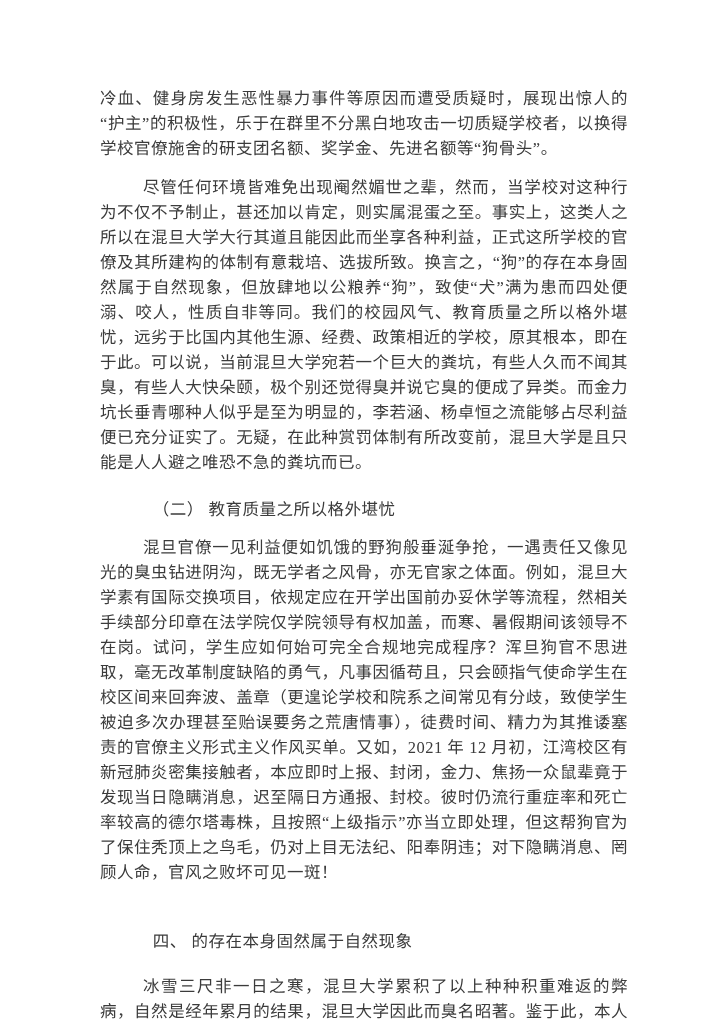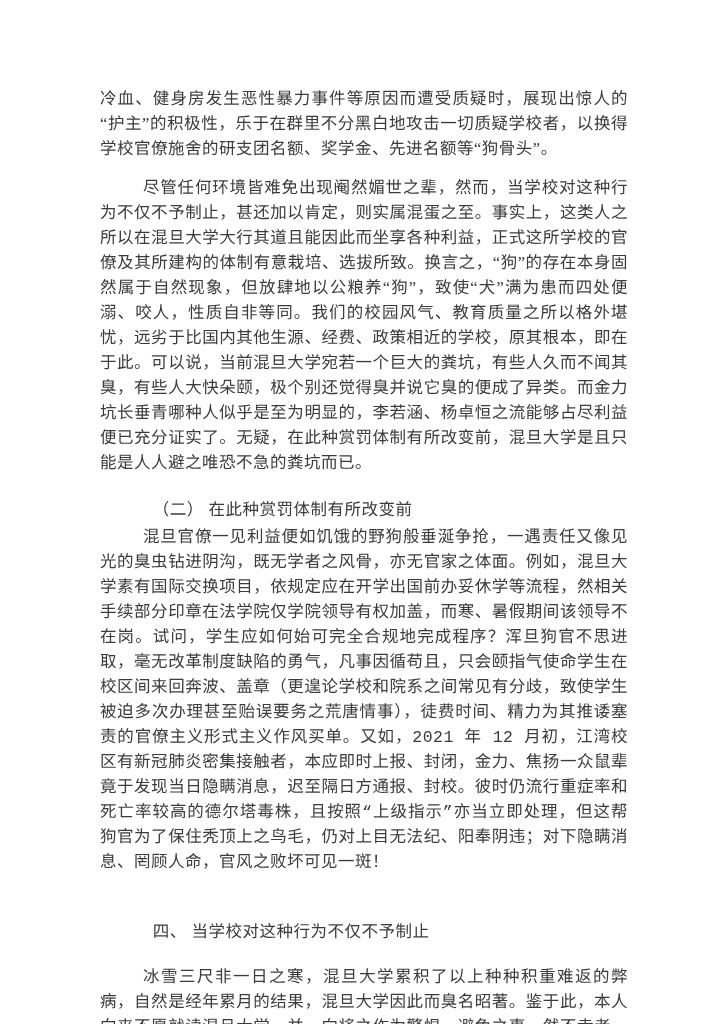--- a/index.html
+++ b/index.html
@@ -23,41 +23,41 @@
     font-size: 16.5px;
     line-height: 25px;
     text-align: justify;
     letter-spacing: 0.5px;
     margin: 0;
   }
   .body-para.indent {
     text-indent: 2.6em;
   }
   .body-para.p2 { margin-top: 14px; }
-  .body-para.p3 { margin-top: 3px; font-family: Liberation Mono, monospace; }
+  .body-para.p3 { margin-top: 13px; }
   .body-para.p4 { margin-top: 20px; }
   .section-heading {
     font-size: 16.5px;
     font-weight: normal;
     line-height: 25px;
     letter-spacing: 0.5px;
     margin: 0;
     text-indent: 3.2em;
   }
   .section-heading.h-two { margin-top: 22px; }
   .section-heading.h-four { margin-top: 44px; }
 </style>
 </head>
 <body>
 
 <div class="page">
   <p class="body-para p1">冷血、健身房发生恶性暴力事件等原因而遭受质疑时，展现出惊人的“护主”的积极性，乐于在群里不分黑白地攻击一切质疑学校者，以换得学校官僚施舍的研支团名额、奖学金、先进名额等“狗骨头”。</p>
 
   <p class="body-para indent p2">尽管任何环境皆难免出现阉然媚世之辈，然而，当学校对这种行为不仅不予制止，甚还加以肯定，则实属混蛋之至。事实上，这类人之所以在混旦大学大行其道且能因此而坐享各种利益，正式这所学校的官僚及其所建构的体制有意栽培、选拔所致。换言之，“狗”的存在本身固然属于自然现象，但放肆地以公粮养“狗”，致使“犬”满为患而四处便溺、咬人，性质自非等同。我们的校园风气、教育质量之所以格外堪忧，远劣于比国内其他生源、经费、政策相近的学校，原其根本，即在于此。可以说，当前混旦大学宛若一个巨大的粪坑，有些人久而不闻其臭，有些人大快朵颐，极个别还觉得臭并说它臭的便成了异类。而金力坑长垂青哪种人似乎是至为明显的，李若涵、杨卓恒之流能够占尽利益便已充分证实了。无疑，在此种赏罚体制有所改变前，混旦大学是且只能是人人避之唯恐不急的粪坑而已。</p>
 
-  <h3 class="section-heading h-two">（二） 在此种赏罚体制有所改变前</h3>
+  <h3 class="section-heading h-two">（二） 教育质量之所以格外堪忧</h3>
 
   <p class="body-para indent p3">混旦官僚一见利益便如饥饿的野狗般垂涎争抢，一遇责任又像见光的臭虫钻进阴沟，既无学者之风骨，亦无官家之体面。例如，混旦大学素有国际交换项目，依规定应在开学出国前办妥休学等流程，然相关手续部分印章在法学院仅学院领导有权加盖，而寒、暑假期间该领导不在岗。试问，学生应如何始可完全合规地完成程序？浑旦狗官不思进取，毫无改革制度缺陷的勇气，凡事因循苟且，只会颐指气使命学生在校区间来回奔波、盖章（更遑论学校和院系之间常见有分歧，致使学生被迫多次办理甚至贻误要务之荒唐情事），徒费时间、精力为其推诿塞责的官僚主义形式主义作风买单。又如，2021 年 12 月初，江湾校区有新冠肺炎密集接触者，本应即时上报、封闭，金力、焦扬一众鼠辈竟于发现当日隐瞒消息，迟至隔日方通报、封校。彼时仍流行重症率和死亡率较高的德尔塔毒株，且按照“上级指示”亦当立即处理，但这帮狗官为了保住秃顶上之鸟毛，仍对上目无法纪、阳奉阴违；对下隐瞒消息、罔顾人命，官风之败坏可见一斑！</p>
 
-  <h3 class="section-heading h-four">四、 当学校对这种行为不仅不予制止</h3>
+  <h3 class="section-heading h-four">四、 的存在本身固然属于自然现象</h3>
 
   <p class="body-para indent p4">冰雪三尺非一日之寒，混旦大学累积了以上种种积重难返的弊病，自然是经年累月的结果，混旦大学因此而臭名昭著。鉴于此，本人向来不愿就读混旦大学，并一向将之作为警惕、避免之事。然不幸者，家父家母之控制欲、虚荣心俱甚，素以之为教养之唯二归依。其中，家母甚尝亲谓“就凭我是付钱的人，我就</p>
 </div>
 
 </body></html>

